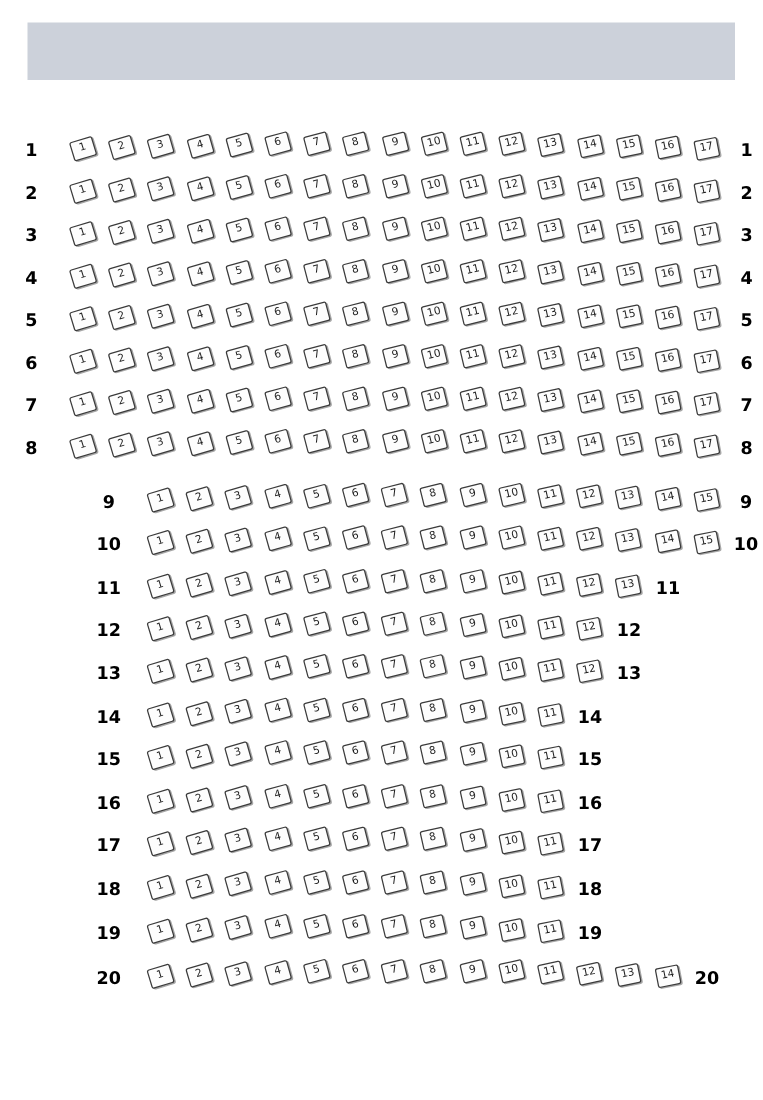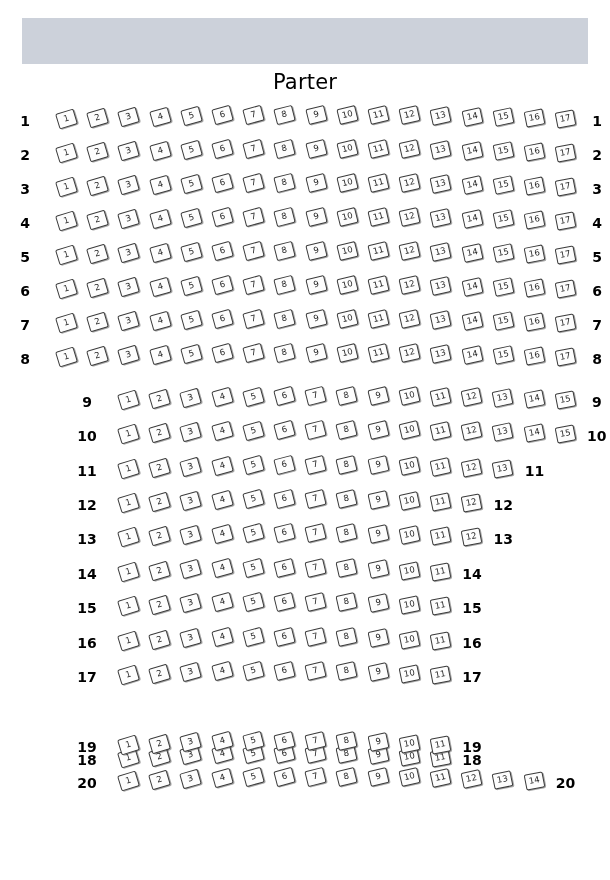--- a/index.html
+++ b/index.html
@@ -78,21 +78,20 @@
   .seat span {
     display: block;
     transform: translateY(0px);
   }
 </style>
 </head>
 <body>
 
 <div id="stage">
   <div class="stage-banner"></div>
-  <div class="hall-title">Parter</div>
   <div class="seat-map" id="seat-map">
       <div class="row" style="top: 105px;">
         <div class="row-label left" style="left: 12px;">1</div>
         <div class="row-label right" style="left: 584.2px;">1</div>
         <div class="seat" style="left: 57px; top: 6px; transform: rotate(-17deg);">
           <span>1</span>
         </div>
         <div class="seat" style="left: 88.2px; top: 5.1416px; transform: rotate(-16.625deg);">
           <span>2</span>
         </div>
@@ -889,21 +888,21 @@
         <div class="seat" style="left: 368.6px; top: 3.41374px; transform: rotate(-12.2deg);">
           <span>9</span>
         </div>
         <div class="seat" style="left: 399.8px; top: 4.64033px; transform: rotate(-11.6deg);">
           <span>10</span>
         </div>
         <div class="seat" style="left: 431px; top: 6px; transform: rotate(-11deg);">
           <span>11</span>
         </div>
       </div>
-      <div class="row" style="top: 696px; margin-top: 48px;">
+      <div class="row" style="top: 696px;">
         <div class="row-label left" style="left: 74px;">18</div>
         <div class="row-label right" style="left: 459px;">18</div>
         <div class="seat" style="left: 119px; top: 6px; transform: rotate(-17deg);">
           <span>1</span>
         </div>
         <div class="seat" style="left: 150.2px; top: 4.64033px; transform: rotate(-16.4deg);">
           <span>2</span>
         </div>
         <div class="seat" style="left: 181.4px; top: 3.41374px; transform: rotate(-15.8deg);">
           <span>3</span>

